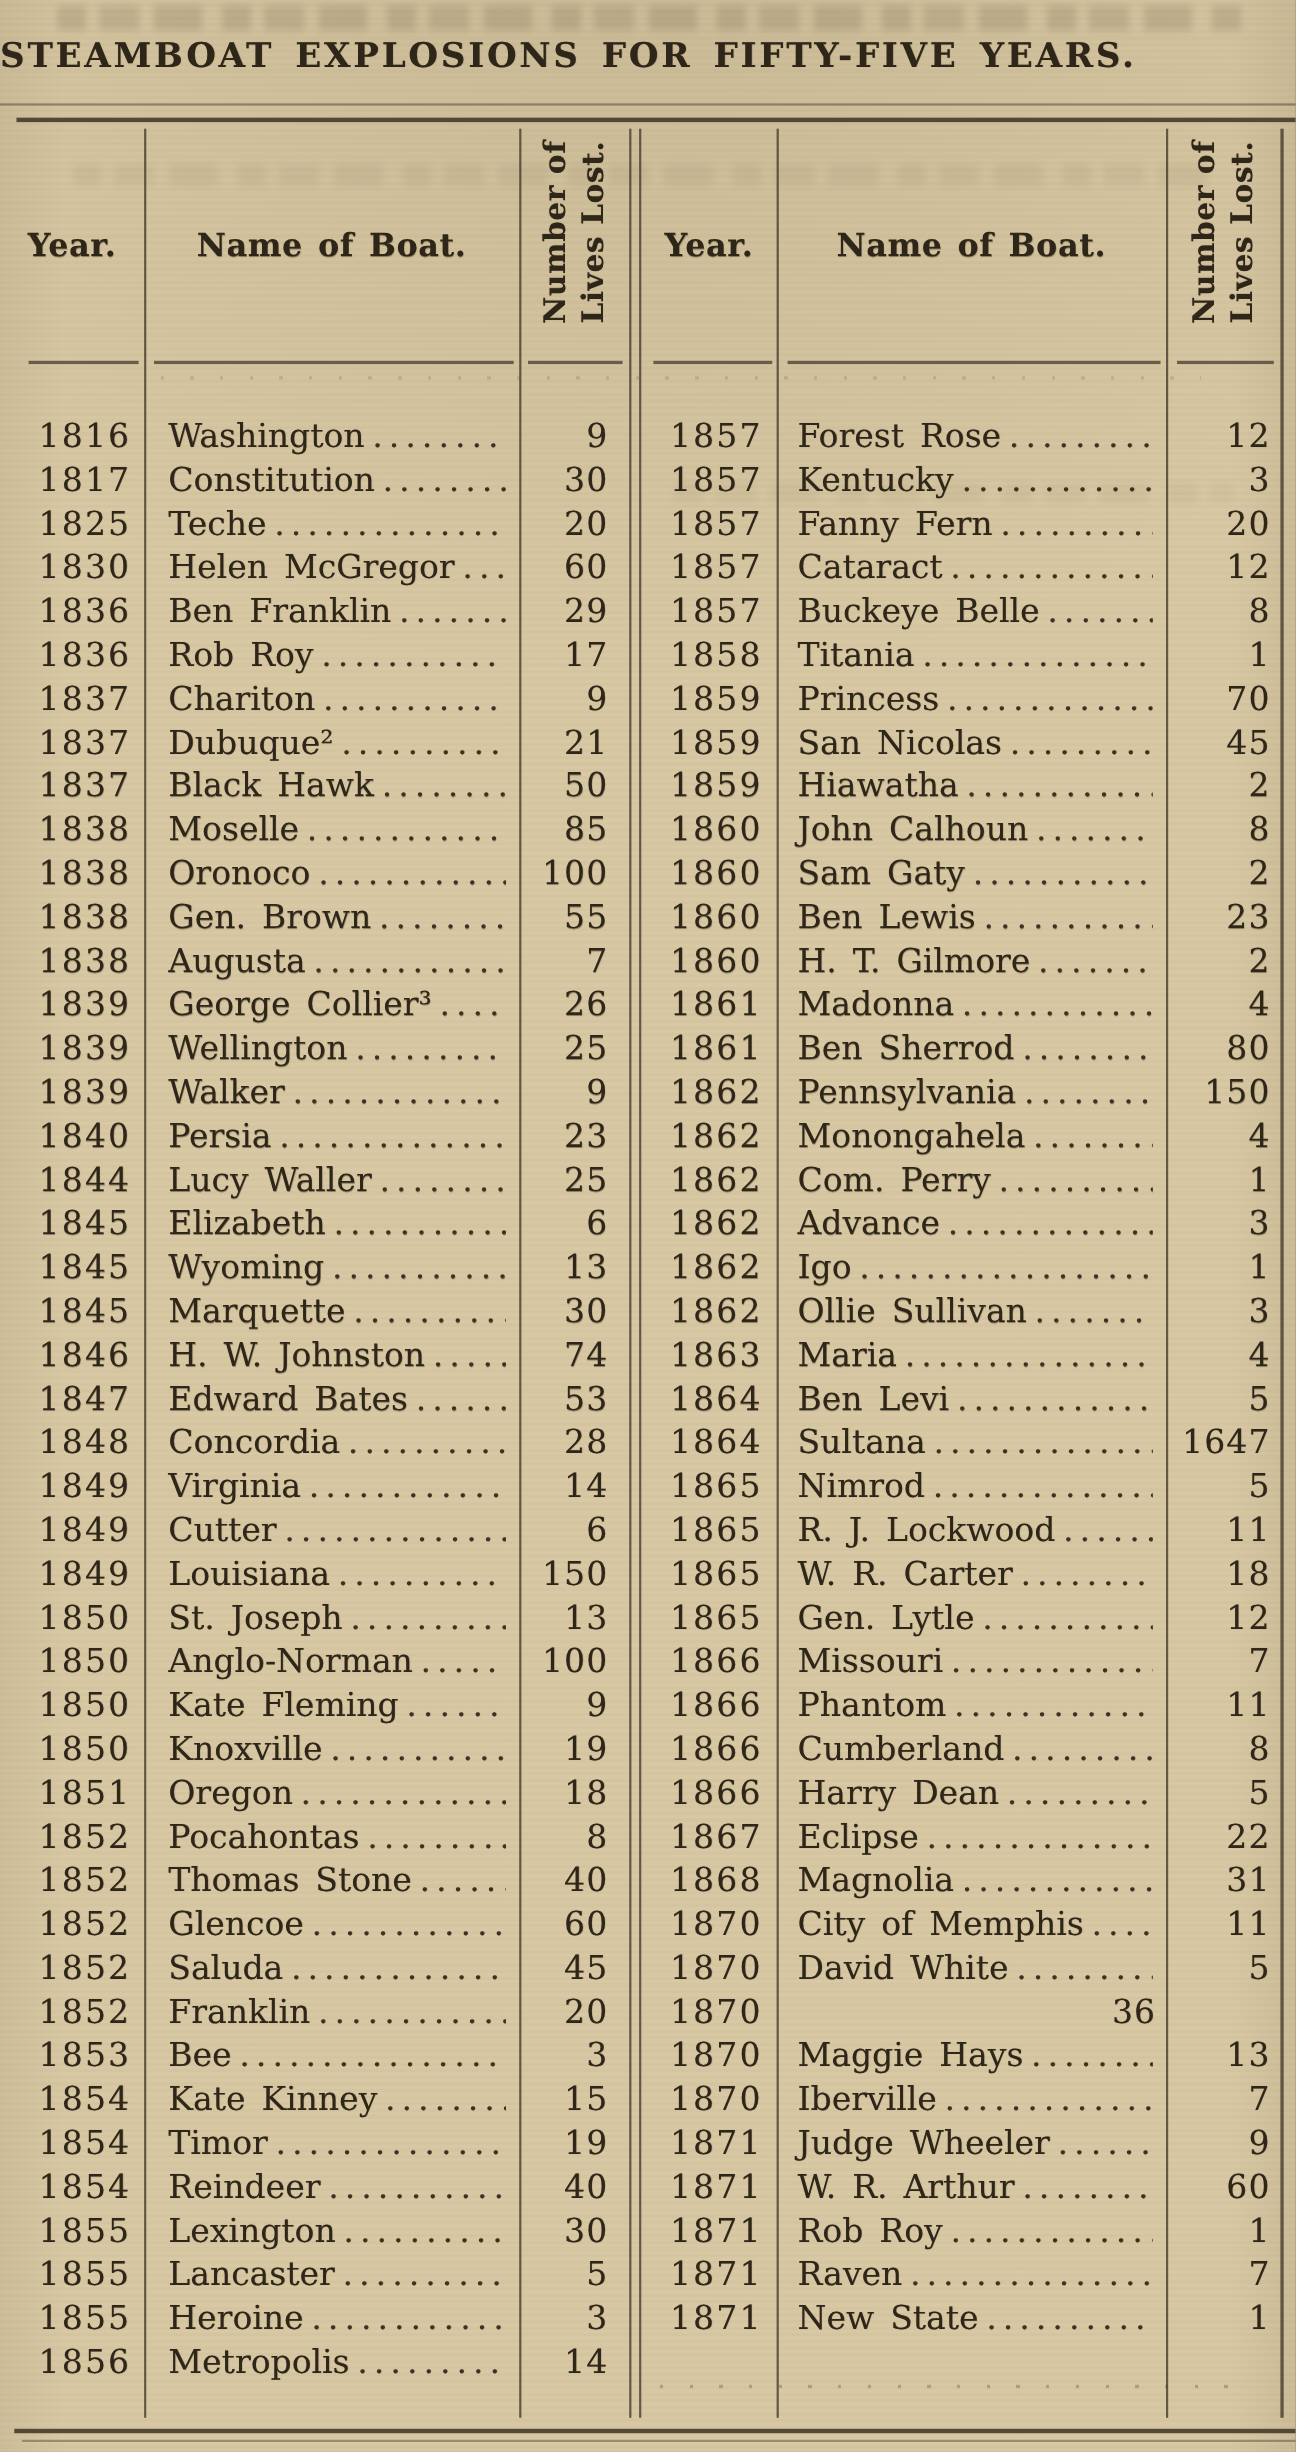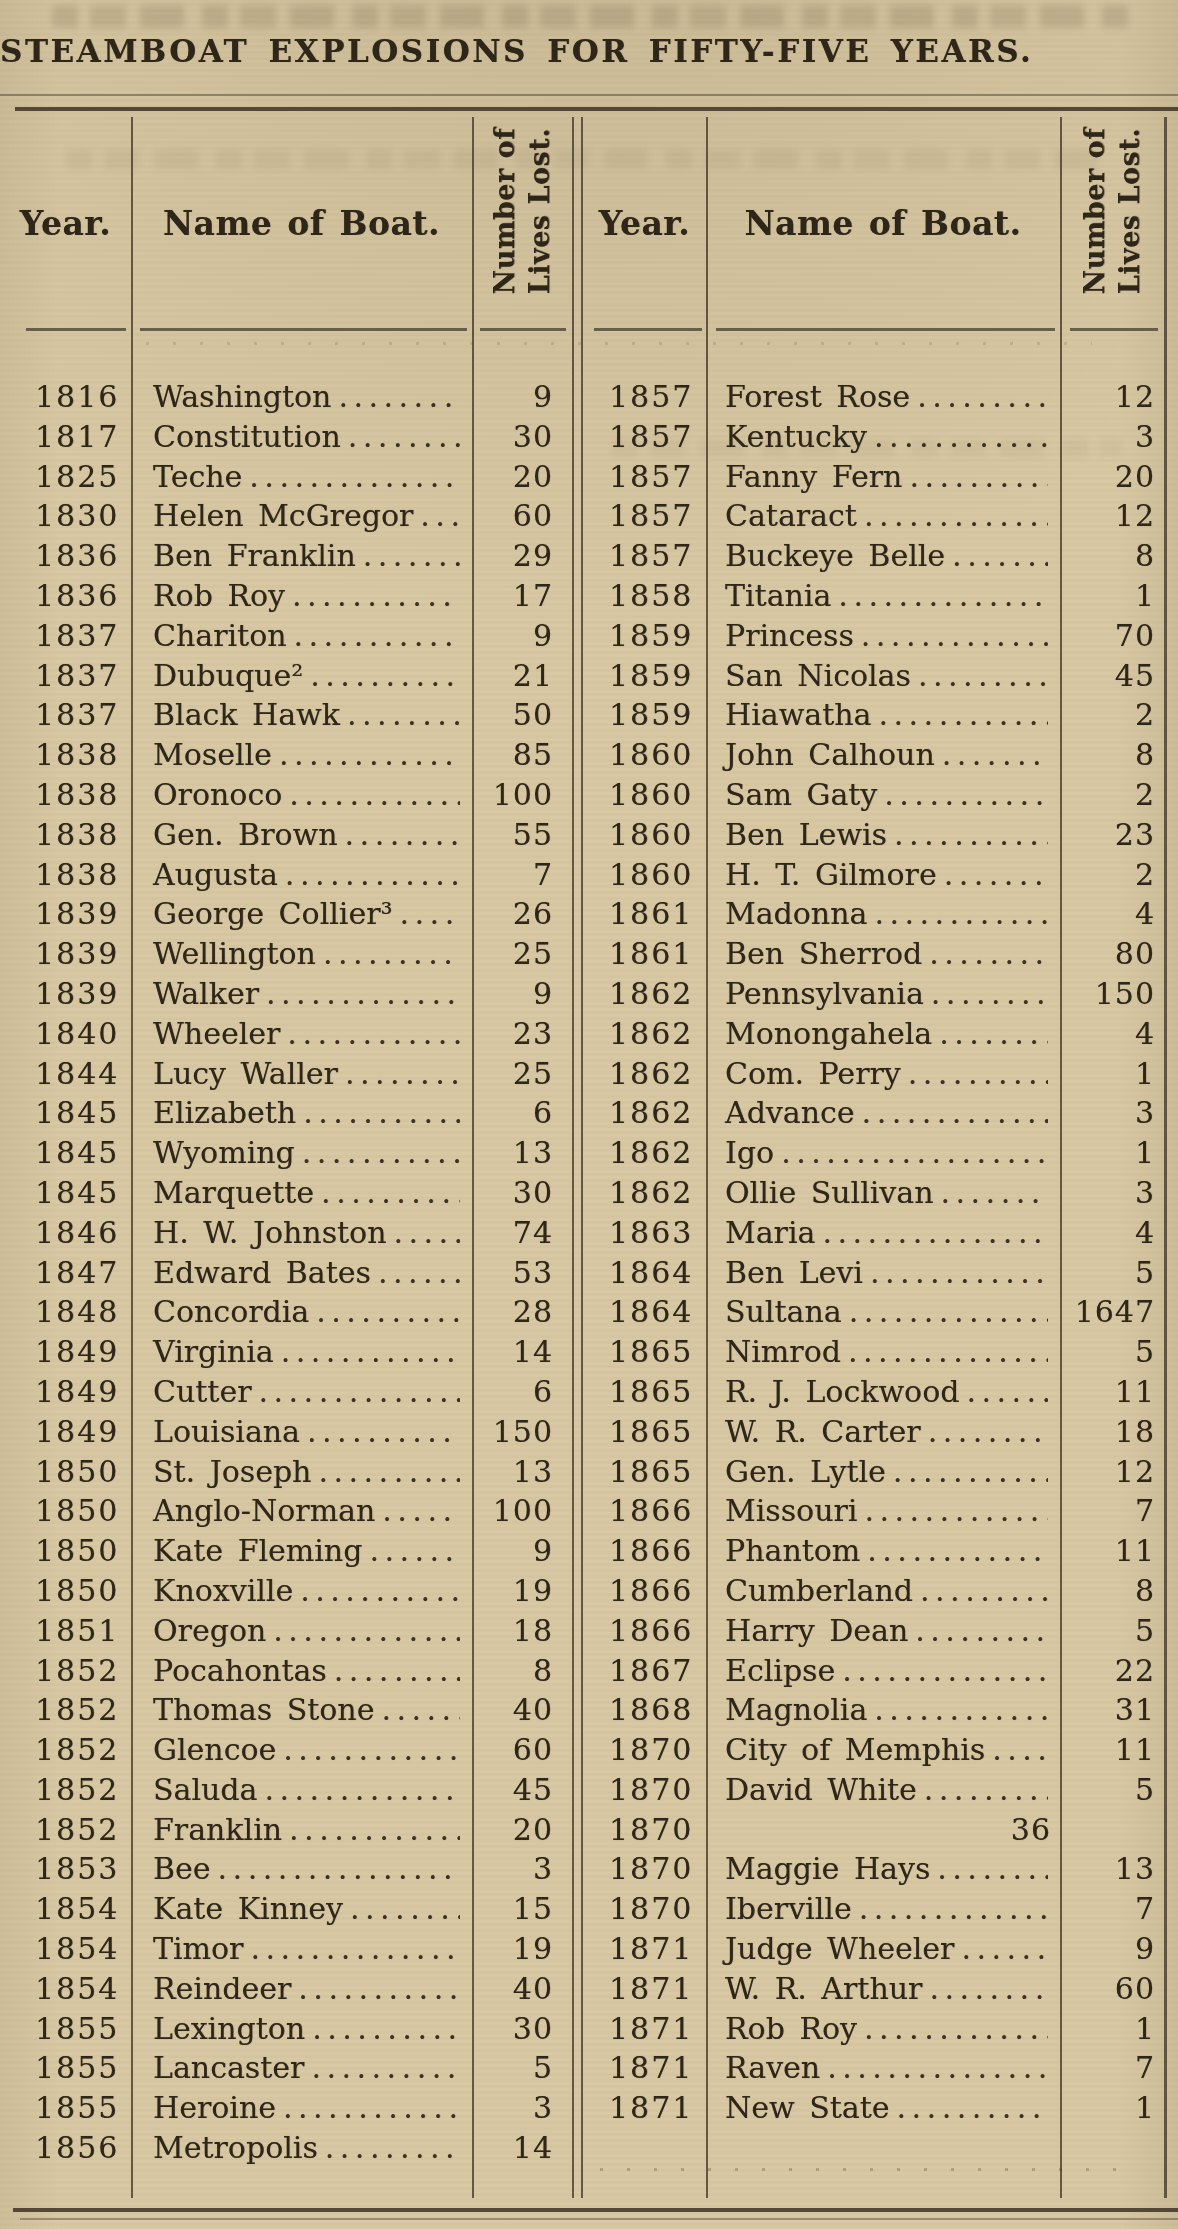--- a/index.html
+++ b/index.html
@@ -50,21 +50,21 @@
   .vrule{position:absolute;top:117px;height:2081px;width:2px;background:var(--rule,#41372a);opacity:.78;}
   .v1{left:131px;}.v2{left:472px;}.v3{left:572px;}.v4{left:581px;}
   .v5{left:706px;}.v6{left:1060px;}.v7{left:1164px;width:2.5px;}
   .hseg{position:absolute;top:328px;height:2.5px;background:var(--rule,#41372a);opacity:.72;}
   .s1{left:26px;width:100px;}.s2{left:140px;width:327px;}.s3{left:480px;width:86px;}
   .s4{left:594px;width:108px;}.s5{left:716px;width:339px;}.s6{left:1070px;width:88px;}
 
   
   .hl{
     position:absolute;top:117px;height:212px;display:flex;align-items:center;justify-content:center;
-    font-size:33px;font-weight:bold;letter-spacing:.5px;word-spacing:3px;
+    font-size:29px;font-weight:bold;letter-spacing:.5px;word-spacing:3px;
   }
   .year-l{left:0;width:131px;}
   .name-l{left:131px;width:341px;}
   .year-r{left:583px;width:123px;}
   .name-r{left:706px;width:354px;}
   .rotwrap{position:absolute;top:117px;height:212px;display:flex;align-items:center;justify-content:center;}
   .lives-l{left:472px;width:100px;}
   .lives-r{left:1060px;width:104px;}
   .rot{transform:rotate(-90deg) translateX(12px);}
   .rot span{display:block;text-align:center;white-space:nowrap;font-size:27px;font-weight:bold;line-height:1.3;letter-spacing:.5px;}
@@ -263,21 +263,21 @@
     <span class="c-year">1839</span>
     <span class="c-name">
       <span class="nm">Walker</span>
       <span class="dots"></span>
     </span>
     <span class="c-num">9</span>
   </div>
       <div class="row">
     <span class="c-year">1840</span>
     <span class="c-name">
-      <span class="nm">Wheeler</span>
+      <span class="nm">Persia</span>
       <span class="dots"></span>
     </span>
     <span class="c-num">23</span>
   </div>
       <div class="row">
     <span class="c-year">1844</span>
     <span class="c-name">
       <span class="nm">Lucy Waller</span>
       <span class="dots"></span>
     </span>

